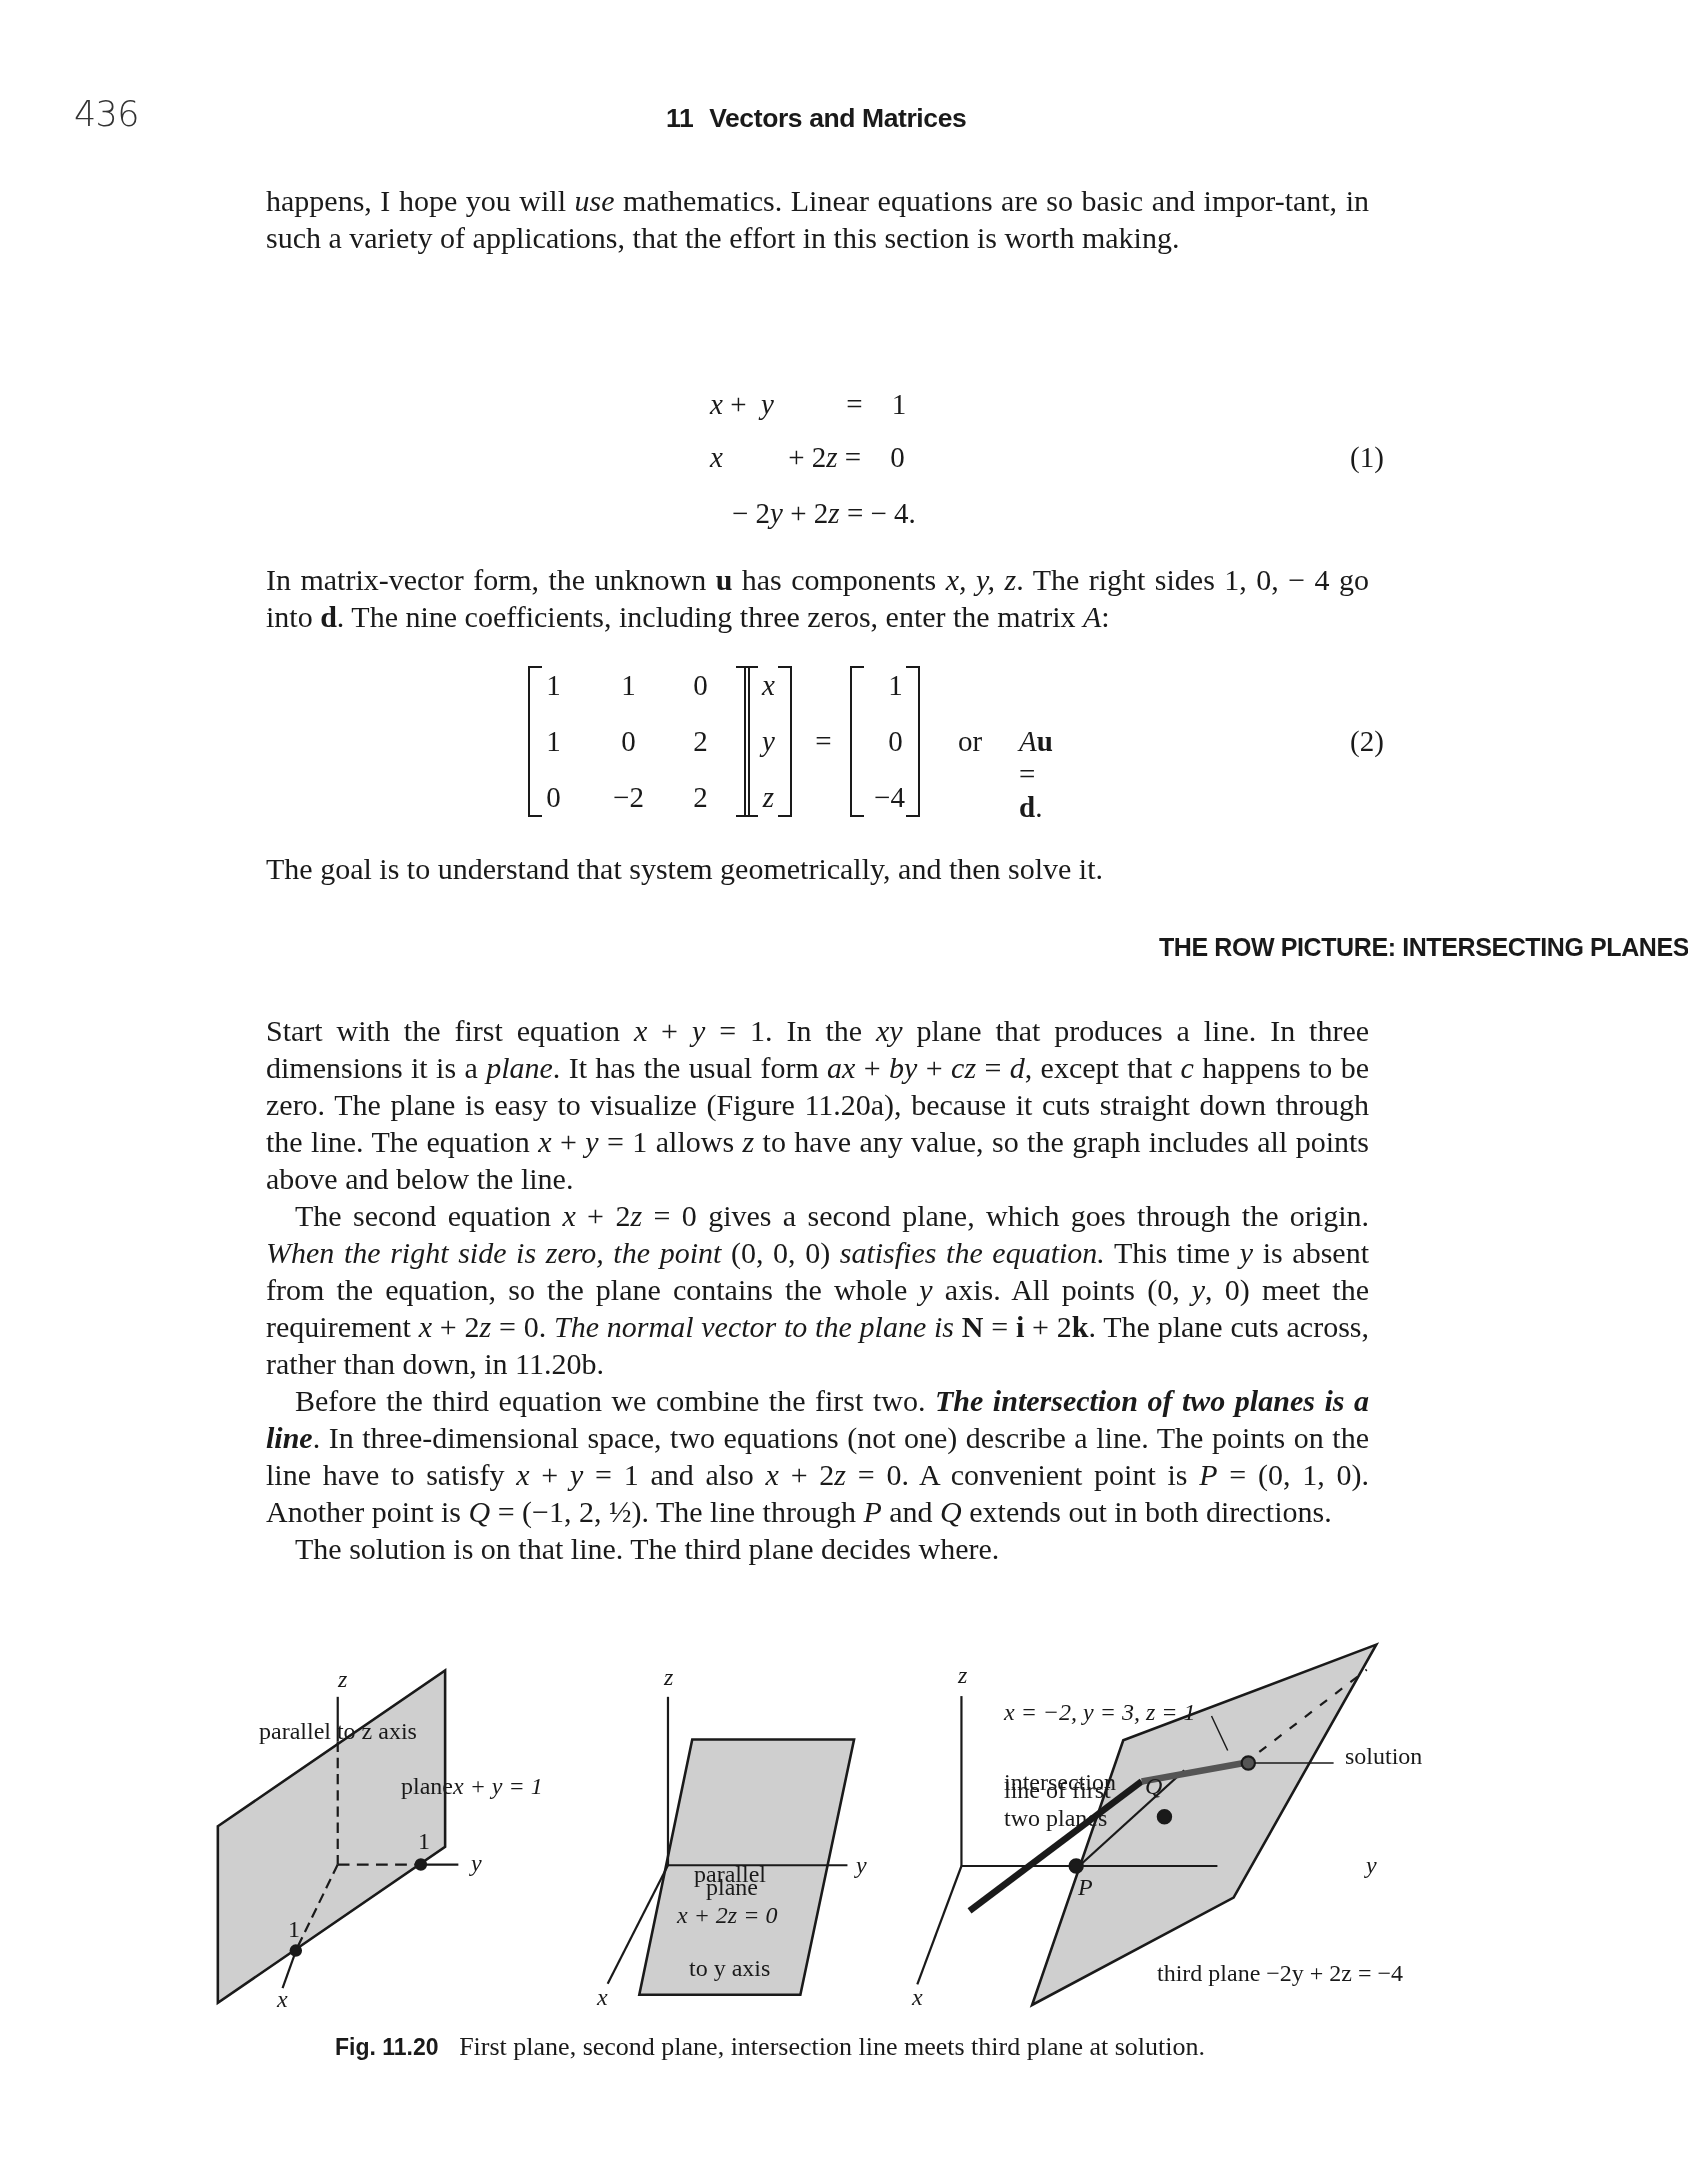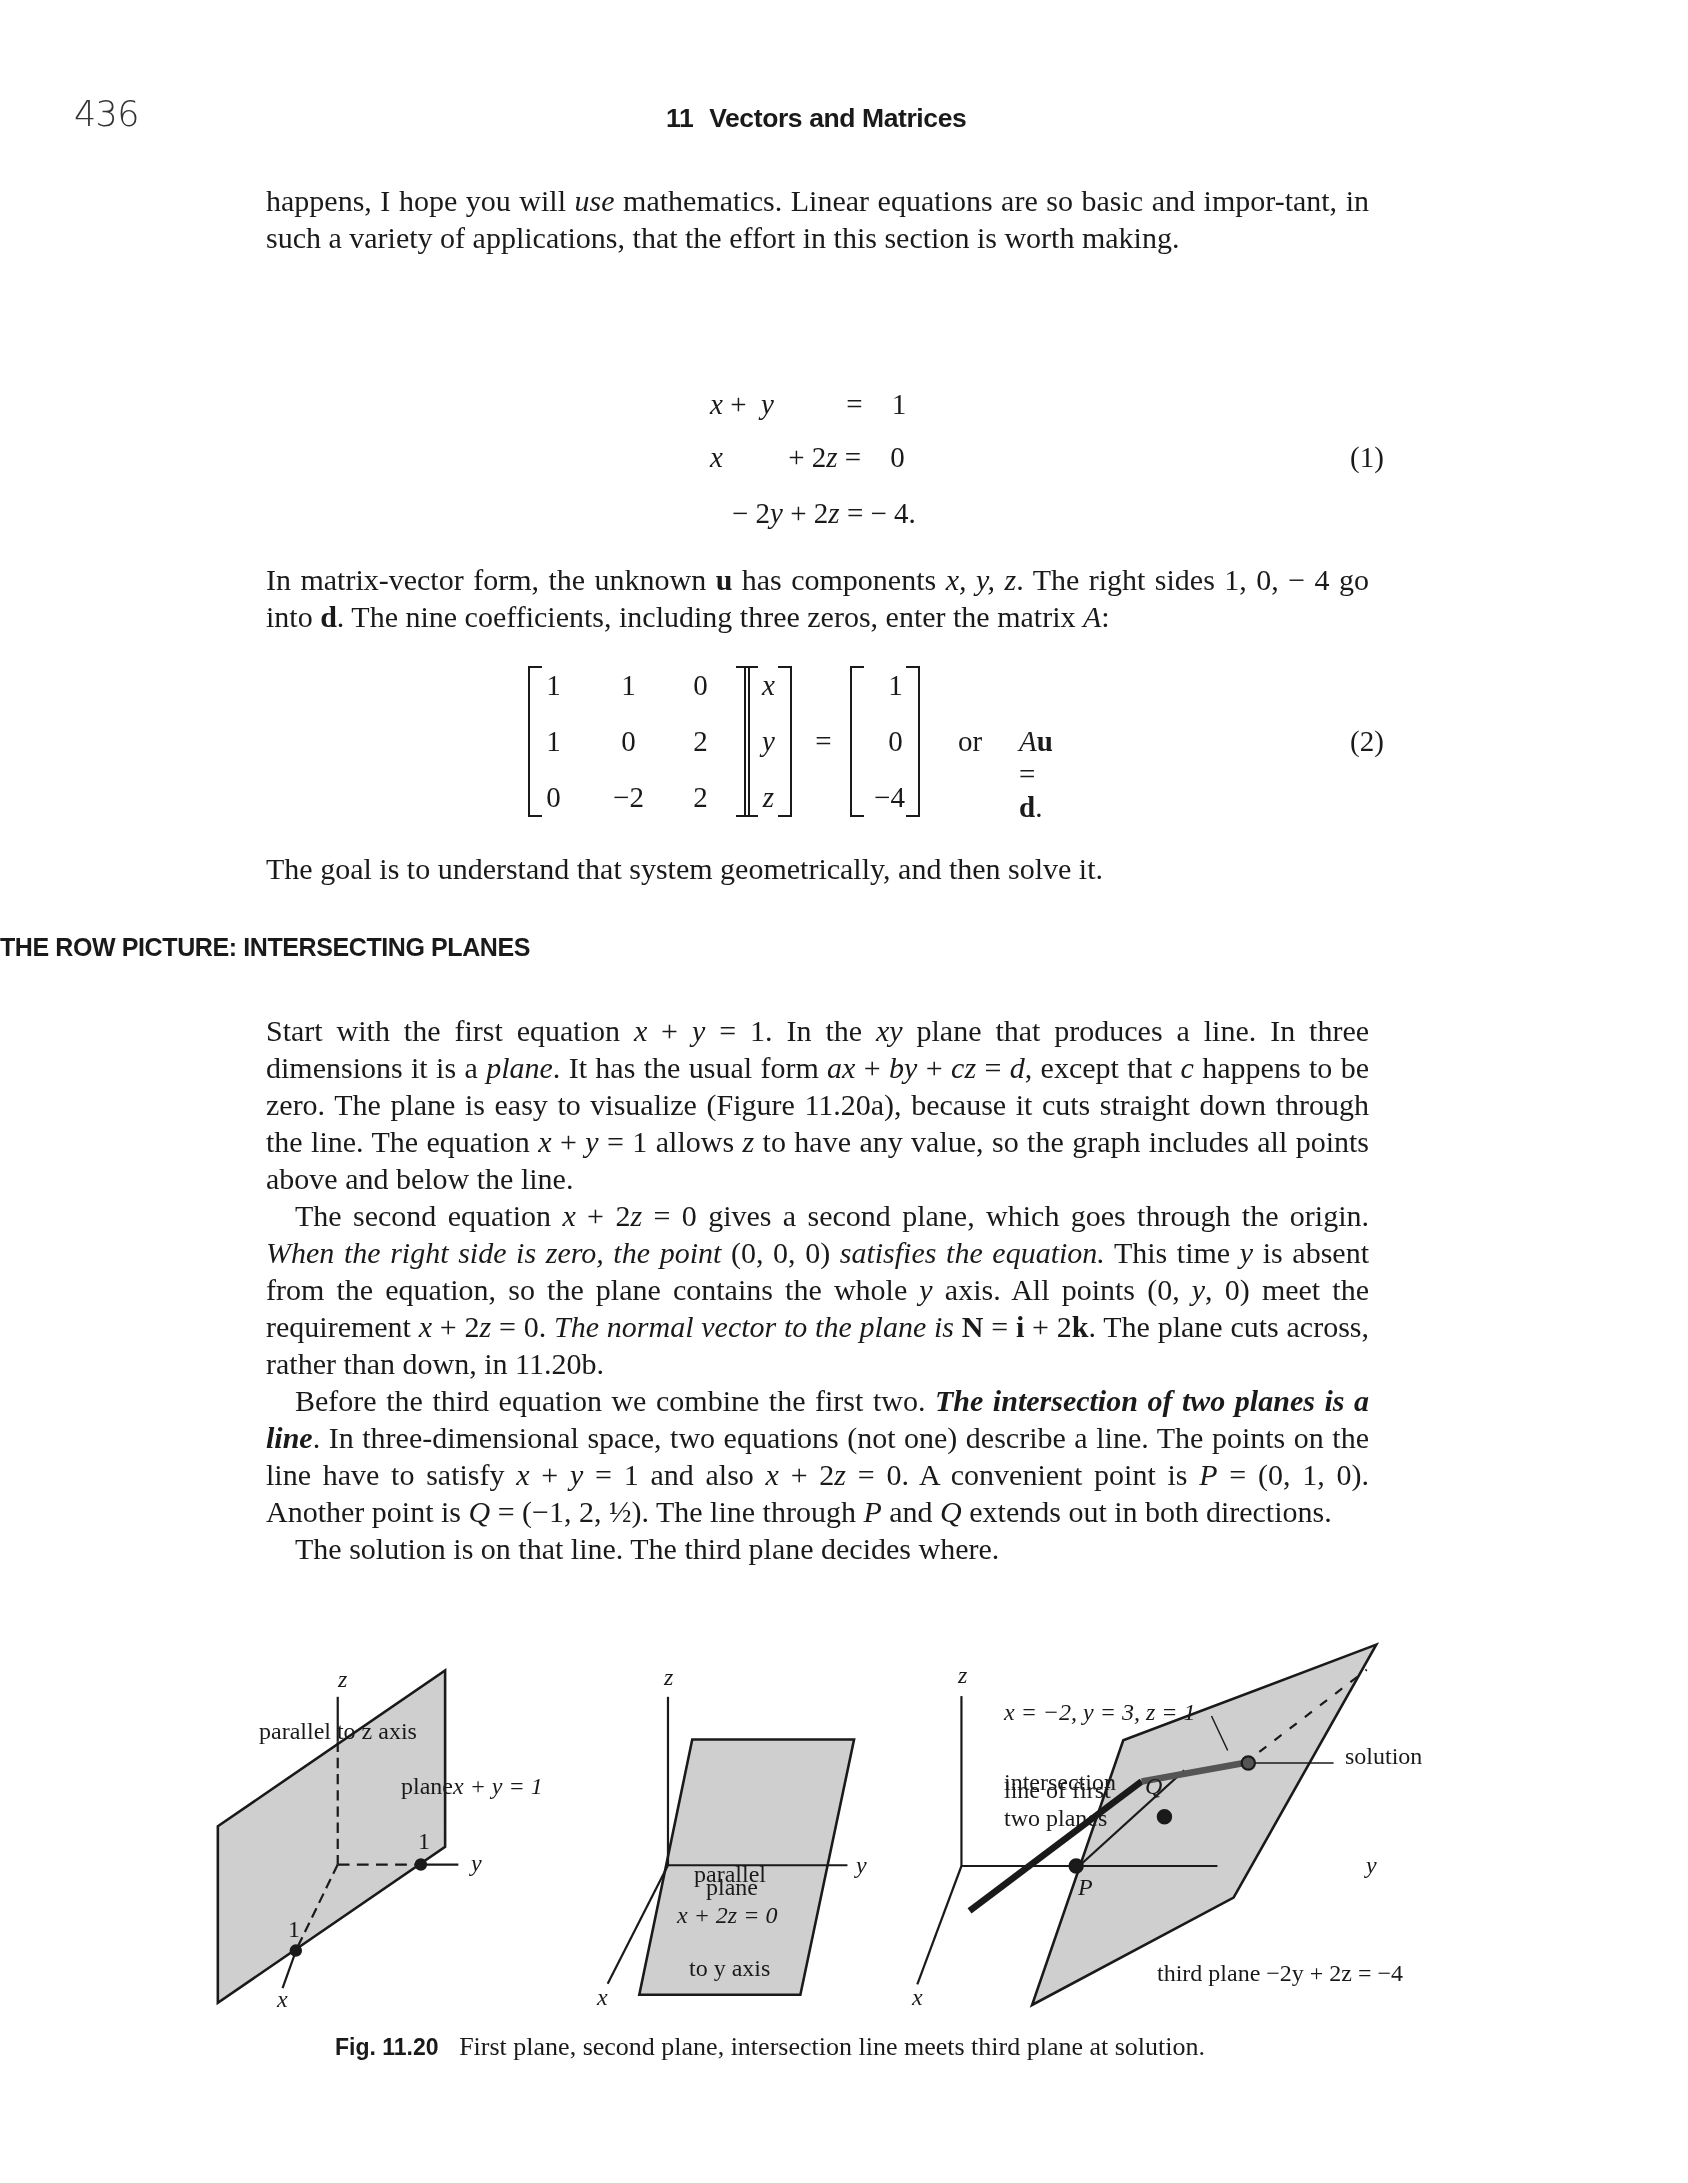--- a/index.html
+++ b/index.html
@@ -11,21 +11,21 @@
   .running-head .chap { margin-right:16px; }
   .para { left:266px; width:1103px; font-size:30px; line-height:37px; text-align:justify; }
   .para p { margin:0; }
   .indent { text-indent:29px; }
   .last { text-align-last:left; }
   i, .it { font-style:italic; }
   b { font-weight:bold; }
   .eq-block { font-size:29px; }
   .eq-row { position:absolute; white-space:pre; }
   .eq-num { position:absolute; font-size:29px; }
-  .section-title { left:0; width:1689px; top:933px; text-align:left; font-family:"Liberation Sans", sans-serif; font-weight:bold; font-size:25px; letter-spacing:-0.4px; }
+  .section-title { left:0; width:1689px; top:933px; text-align:right; font-family:"Liberation Sans", sans-serif; font-weight:bold; font-size:25px; letter-spacing:-0.4px; }
   .matrix { position:absolute; font-size:29px; }
   .bracket { position:absolute; border:2.2px solid #1a1a1a; }
   .bl { border-right:none; width:11.8px; }
   .br { border-left:none; width:11.8px; }
   .cell { position:absolute; text-align:center; width:29px; }
   .fig-label { position:absolute; font-size:24px; white-space:nowrap; }
   .caption { left:335px; top:2032px; font-size:26px; white-space:nowrap; }
   .caption .fig-id { font-family:"Liberation Sans", sans-serif; font-weight:bold; font-size:23px; margin-right:20.6px; }
 </style>
 </head>

